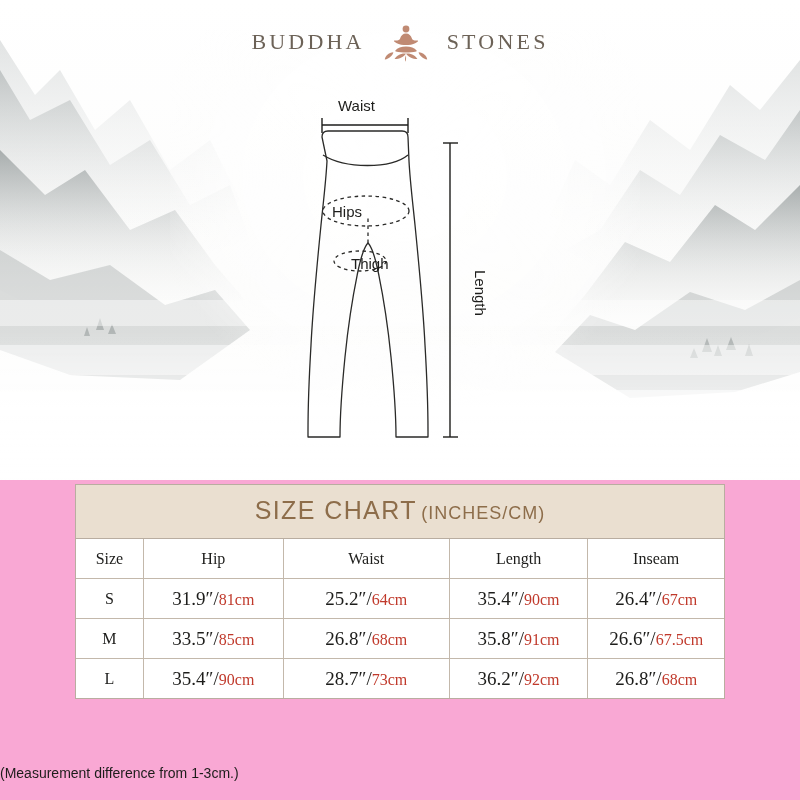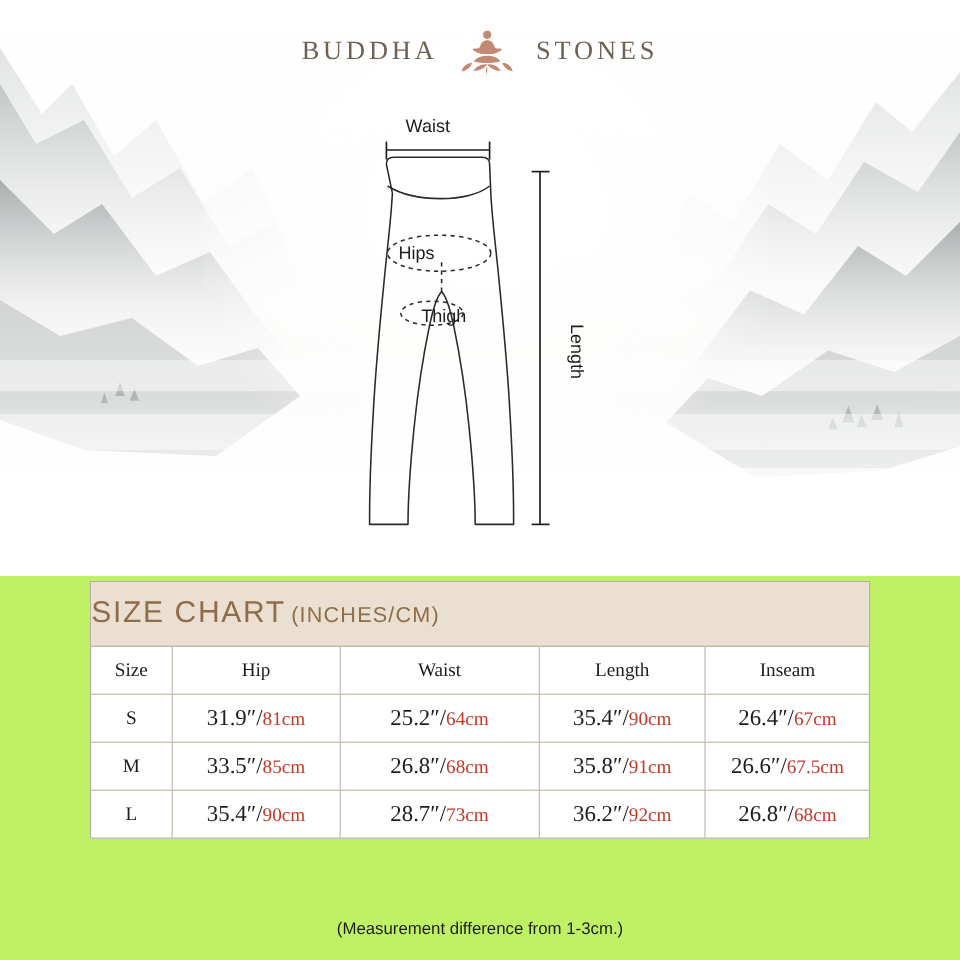--- a/index.html
+++ b/index.html
@@ -10,21 +10,21 @@
     width: 800px;
     height: 800px;
     font-family: "Liberation Sans", sans-serif;
     background: #ffffff;
     overflow: hidden;
   }
   .page {
     position: relative;
     width: 800px;
     height: 800px;
-    background: #bef264;
+    background: #f9a8d4;
     overflow: hidden;
   }
 
   
   .bg {
     position: absolute;
     left: 0; top: 0;
     width: 800px;
     height: 480px;
     overflow: hidden;
@@ -90,21 +90,21 @@
     left: 75px;
     top: 484px;
     width: 650px;
     border: 1px solid #b9ada0;
     box-sizing: border-box;
     background: #fff;
     z-index: 6;
   }
   .chart-title {
     background: #eadfd0;
-    text-align: left;
+    text-align: center;
     padding: 11px 0 13px 0;
     border-bottom: 1px solid #b9ada0;
   }
   .chart-title .t-main {
     font-family: "Liberation Sans", sans-serif;
     font-size: 25px;
     letter-spacing: 1.4px;
     color: #8d6d4a;
   }
   .chart-title .t-sub {
@@ -142,21 +142,20 @@
   col.c-length { width: 21.4%; }
   col.c-inseam { width: 21.0%; }
   .unit { color: #c0392b; }
   .inch { font-size: 19px; }
 
   .footnote {
     position: absolute;
     left: 0;
     top: 765px;
     width: 800px;
-    text-align: center;
     font-size: 14px;
     color: #1d1d1b;
     font-family: "Liberation Sans", sans-serif;
     z-index: 6;
   }
 </style>
 </head>
 <body>
 
 <div class="page">

